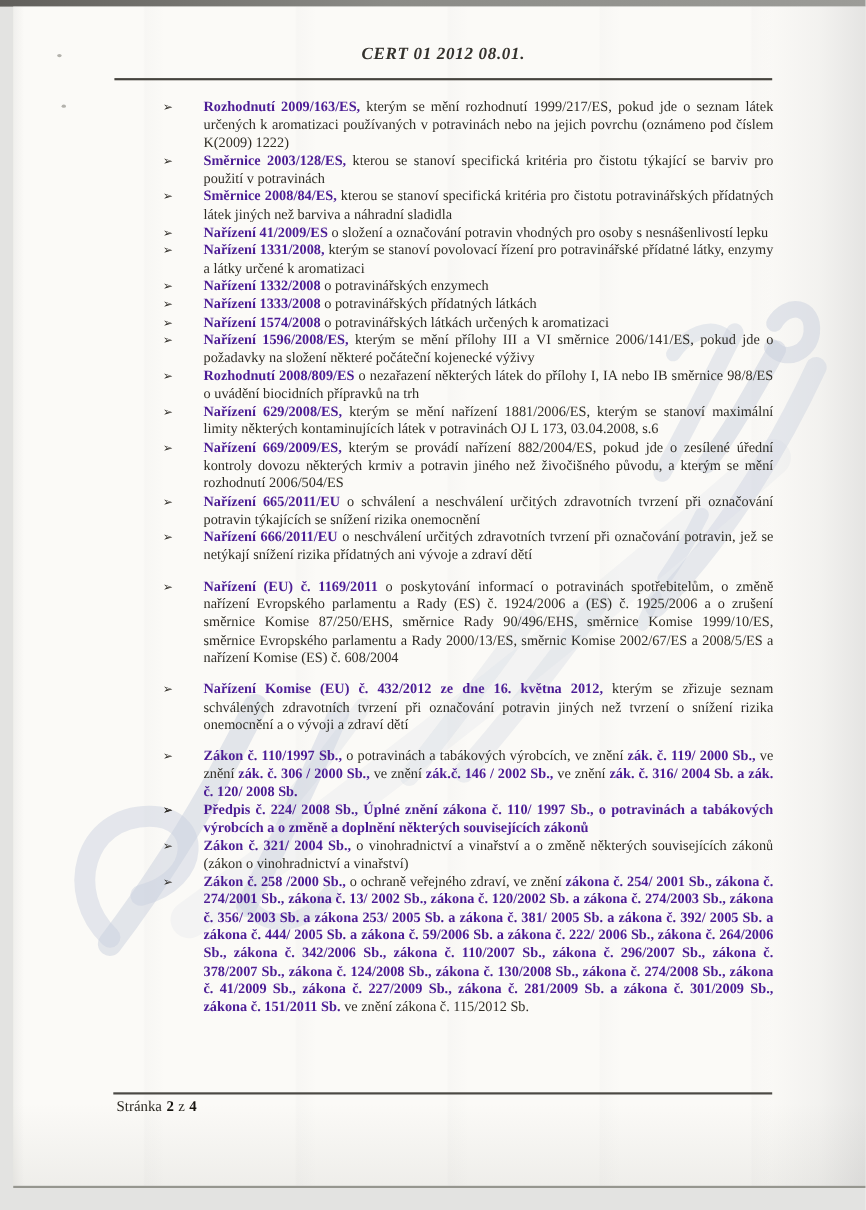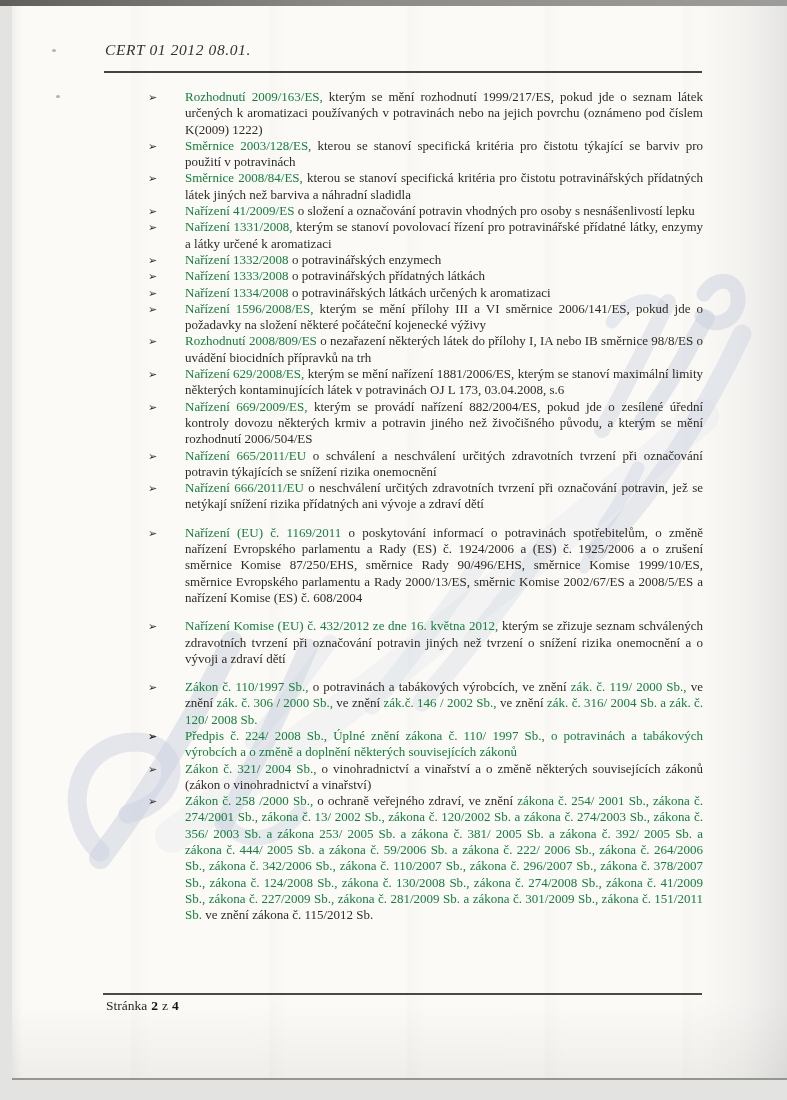--- a/index.html
+++ b/index.html
@@ -13,30 +13,30 @@
   .paper{position:absolute;top:6px;left:12px;width:775px;height:1072px;
     background:
       linear-gradient(90deg, rgba(0,0,0,0.045) 0, rgba(0,0,0,0) 10px),
       linear-gradient(270deg, rgba(110,112,118,0.16) 0, rgba(110,112,118,0.06) 42px, rgba(0,0,0,0) 95px),
       repeating-linear-gradient(90deg, rgba(0,0,0,0) 0 118px, rgba(100,100,110,0.025) 120px, rgba(0,0,0,0) 138px),
       linear-gradient(180deg, rgba(0,0,0,0) 93%, rgba(130,130,122,0.10)),
       #fbfaf7;
     border-bottom:2px solid #96968f;}
   .wm{position:absolute;top:6px;left:12px;width:775px;height:1072px;filter:blur(0.7px);pointer-events:none}
   .speck{position:absolute;width:4px;height:3px;background:rgba(120,118,112,0.55);border-radius:50%}
-  .hdr{position:absolute;top:41px;left:105px;width:596px;text-align:left;
-    font-style:italic;font-size:15.5px;letter-spacing:0.6px;color:#34322d;}
+  .hdr{position:absolute;top:41px;left:105px;width:596px;text-align:center;
+    font-style:italic;font-size:15.5px;letter-spacing:0.6px;color:#34322d;font-weight:bold;}
   .hline{position:absolute;top:71px;left:104px;width:598px;height:2px;background:#45433e}
   .content{position:absolute;top:89px;left:146px;width:557px;
     font-size:13px;line-height:16.3px;color:#2c2923;text-align:justify;}
   .item{position:relative;padding-left:39px}
   .item.gap{margin-top:12px}
   .marker{position:absolute;left:2px;top:1px;font-family:"DejaVu Sans",sans-serif;
     font-size:11px;color:#2c2923}
-  .b{font-weight:normal;color:#15803d}
+  .b{font-weight:bold;color:#4c1d95}
   .n{color:#2f2c25}
   .fline{position:absolute;top:993px;left:103px;width:599px;height:2px;background:#4b4944}
   .footer{position:absolute;top:998px;left:104px;width:598px;
     font-size:13.5px;color:#2c2923}
   .footer span{margin:0 2px}
   .fb{font-weight:bold;color:#181510}
 </style>
 </head>
 <body>
 
@@ -71,21 +71,21 @@
 <div class="hline"></div>
 
 <div class="content">
     <div class="item"><span class="marker">➢</span><span class="b">Rozhodnutí 2009/163/ES,</span><span class="n"> kterým se mění rozhodnutí 1999/217/ES, pokud jde o seznam látek určených k aromatizaci používaných v potravinách nebo na jejich povrchu (oznámeno pod číslem K(2009) 1222)</span></div>
     <div class="item"><span class="marker">➢</span><span class="b">Směrnice 2003/128/ES,</span><span class="n"> kterou se stanoví specifická kritéria pro čistotu týkající se barviv pro použití v potravinách</span></div>
     <div class="item"><span class="marker">➢</span><span class="b">Směrnice 2008/84/ES,</span><span class="n"> kterou se stanoví specifická kritéria pro čistotu potravinářských přídatných látek jiných než barviva a náhradní sladidla</span></div>
     <div class="item"><span class="marker">➢</span><span class="b">Nařízení 41/2009/ES</span><span class="n"> o složení a označování potravin vhodných pro osoby s nesnášenlivostí lepku</span></div>
     <div class="item"><span class="marker">➢</span><span class="b">Nařízení 1331/2008,</span><span class="n"> kterým se stanoví povolovací řízení pro potravinářské přídatné látky, enzymy a látky určené k aromatizaci</span></div>
     <div class="item"><span class="marker">➢</span><span class="b">Nařízení 1332/2008</span><span class="n"> o potravinářských enzymech</span></div>
     <div class="item"><span class="marker">➢</span><span class="b">Nařízení 1333/2008</span><span class="n"> o potravinářských přídatných látkách</span></div>
-    <div class="item"><span class="marker">➢</span><span class="b">Nařízení 1334/2008</span><span class="n"> o potravinářských látkách určených k aromatizaci</span></div>
+    <div class="item"><span class="marker">➢</span><span class="b">Nařízení 1574/2008</span><span class="n"> o potravinářských látkách určených k aromatizaci</span></div>
     <div class="item"><span class="marker">➢</span><span class="b">Nařízení 1596/2008/ES,</span><span class="n"> kterým se mění přílohy III a VI směrnice 2006/141/ES, pokud jde o požadavky na složení některé počáteční kojenecké výživy</span></div>
     <div class="item"><span class="marker">➢</span><span class="b">Rozhodnutí 2008/809/ES</span><span class="n"> o nezařazení některých látek do přílohy I, IA nebo IB směrnice 98/8/ES o uvádění biocidních přípravků na trh</span></div>
     <div class="item"><span class="marker">➢</span><span class="b">Nařízení 629/2008/ES,</span><span class="n"> kterým se mění nařízení 1881/2006/ES, kterým se stanoví maximální limity některých kontaminujících látek v potravinách OJ L 173, 03.04.2008, s.6</span></div>
     <div class="item"><span class="marker">➢</span><span class="b">Nařízení 669/2009/ES,</span><span class="n"> kterým se provádí nařízení 882/2004/ES, pokud jde o zesílené úřední kontroly dovozu některých krmiv a potravin jiného než živočišného původu, a kterým se mění rozhodnutí 2006/504/ES</span></div>
     <div class="item"><span class="marker">➢</span><span class="b">Nařízení 665/2011/EU</span><span class="n"> o schválení a neschválení určitých zdravotních tvrzení při označování potravin týkajících se snížení rizika onemocnění</span></div>
     <div class="item"><span class="marker">➢</span><span class="b">Nařízení 666/2011/EU</span><span class="n"> o neschválení určitých zdravotních tvrzení při označování potravin, jež se netýkají snížení rizika přídatných ani vývoje a zdraví dětí</span></div>
     <div class="item gap"><span class="marker">➢</span><span class="b">Nařízení (EU) č. 1169/2011</span><span class="n"> o poskytování informací o potravinách spotřebitelům, o změně nařízení Evropského parlamentu a Rady (ES) č. 1924/2006 a (ES) č. 1925/2006 a o zrušení směrnice Komise 87/250/EHS, směrnice Rady 90/496/EHS, směrnice Komise 1999/10/ES, směrnice Evropského parlamentu a Rady 2000/13/ES, směrnic Komise 2002/67/ES a 2008/5/ES a nařízení Komise (ES) č. 608/2004</span></div>
     <div class="item gap"><span class="marker">➢</span><span class="b">Nařízení Komise (EU) č. 432/2012 ze dne 16. května 2012,</span><span class="n"> kterým se zřizuje seznam schválených zdravotních tvrzení při označování potravin jiných než tvrzení o snížení rizika onemocnění a o vývoji a zdraví dětí</span></div>
     <div class="item gap"><span class="marker">➢</span><span class="b">Zákon č. 110/1997 Sb.,</span><span class="n"> o potravinách a tabákových výrobcích, ve znění </span><span class="b">zák. č. 119/ 2000 Sb.,</span><span class="n"> ve znění </span><span class="b">zák. č. 306 / 2000 Sb.,</span><span class="n"> ve znění </span><span class="b">zák.č. 146 / 2002 Sb.,</span><span class="n"> ve znění </span><span class="b">zák. č. 316/ 2004 Sb. a zák. č. 120/ 2008 Sb.</span></div>
     <div class="item"><span class="marker">➢</span></div>

